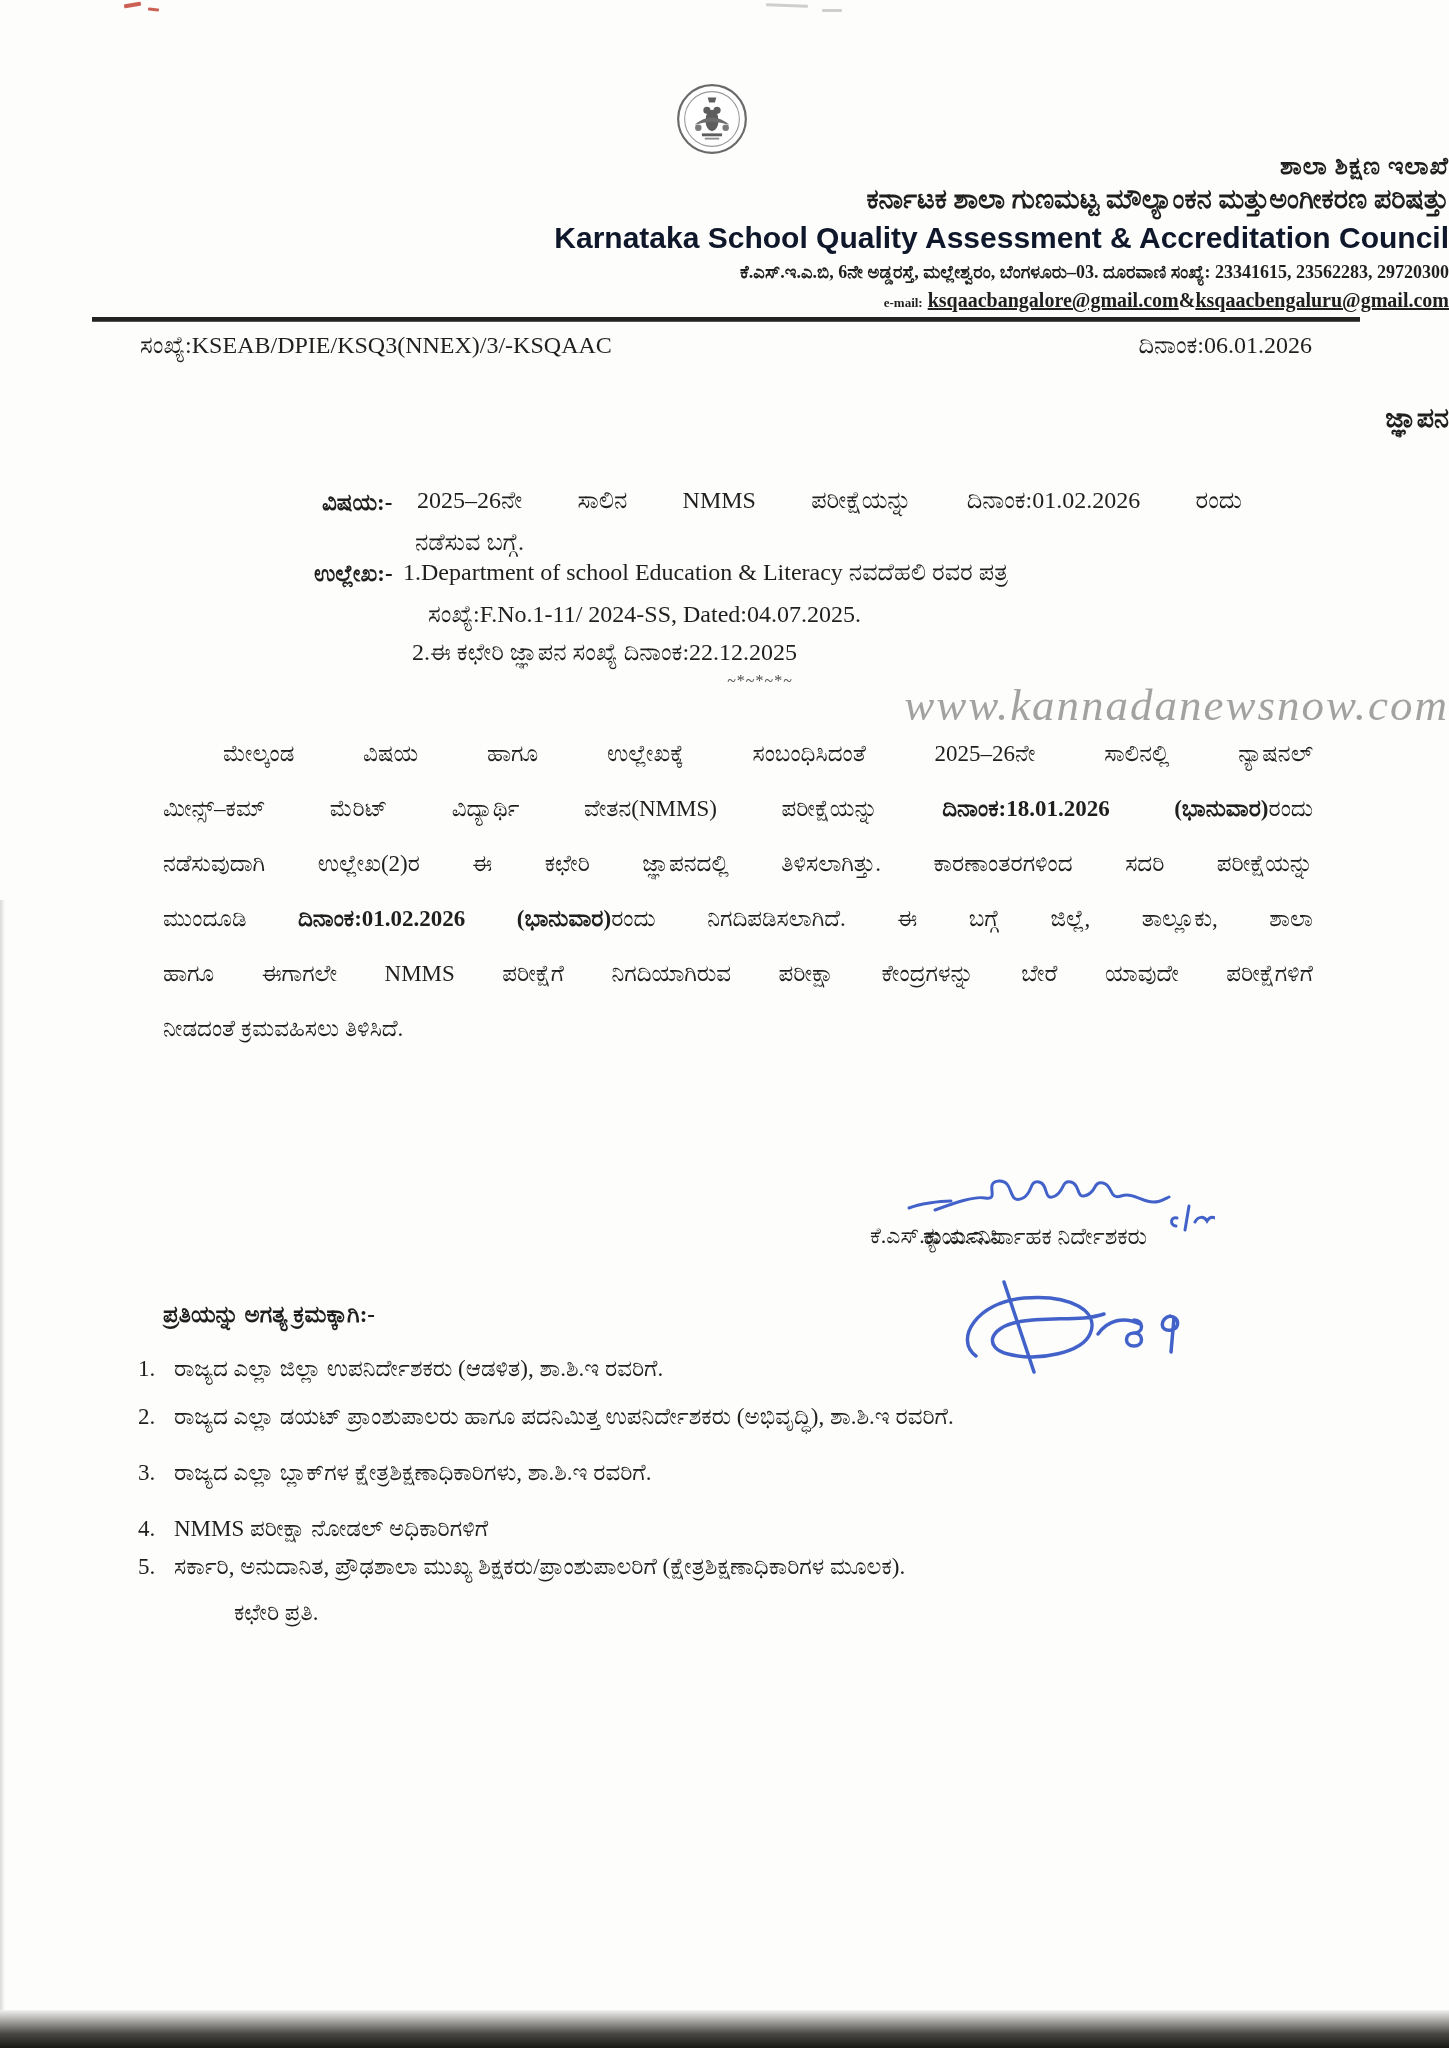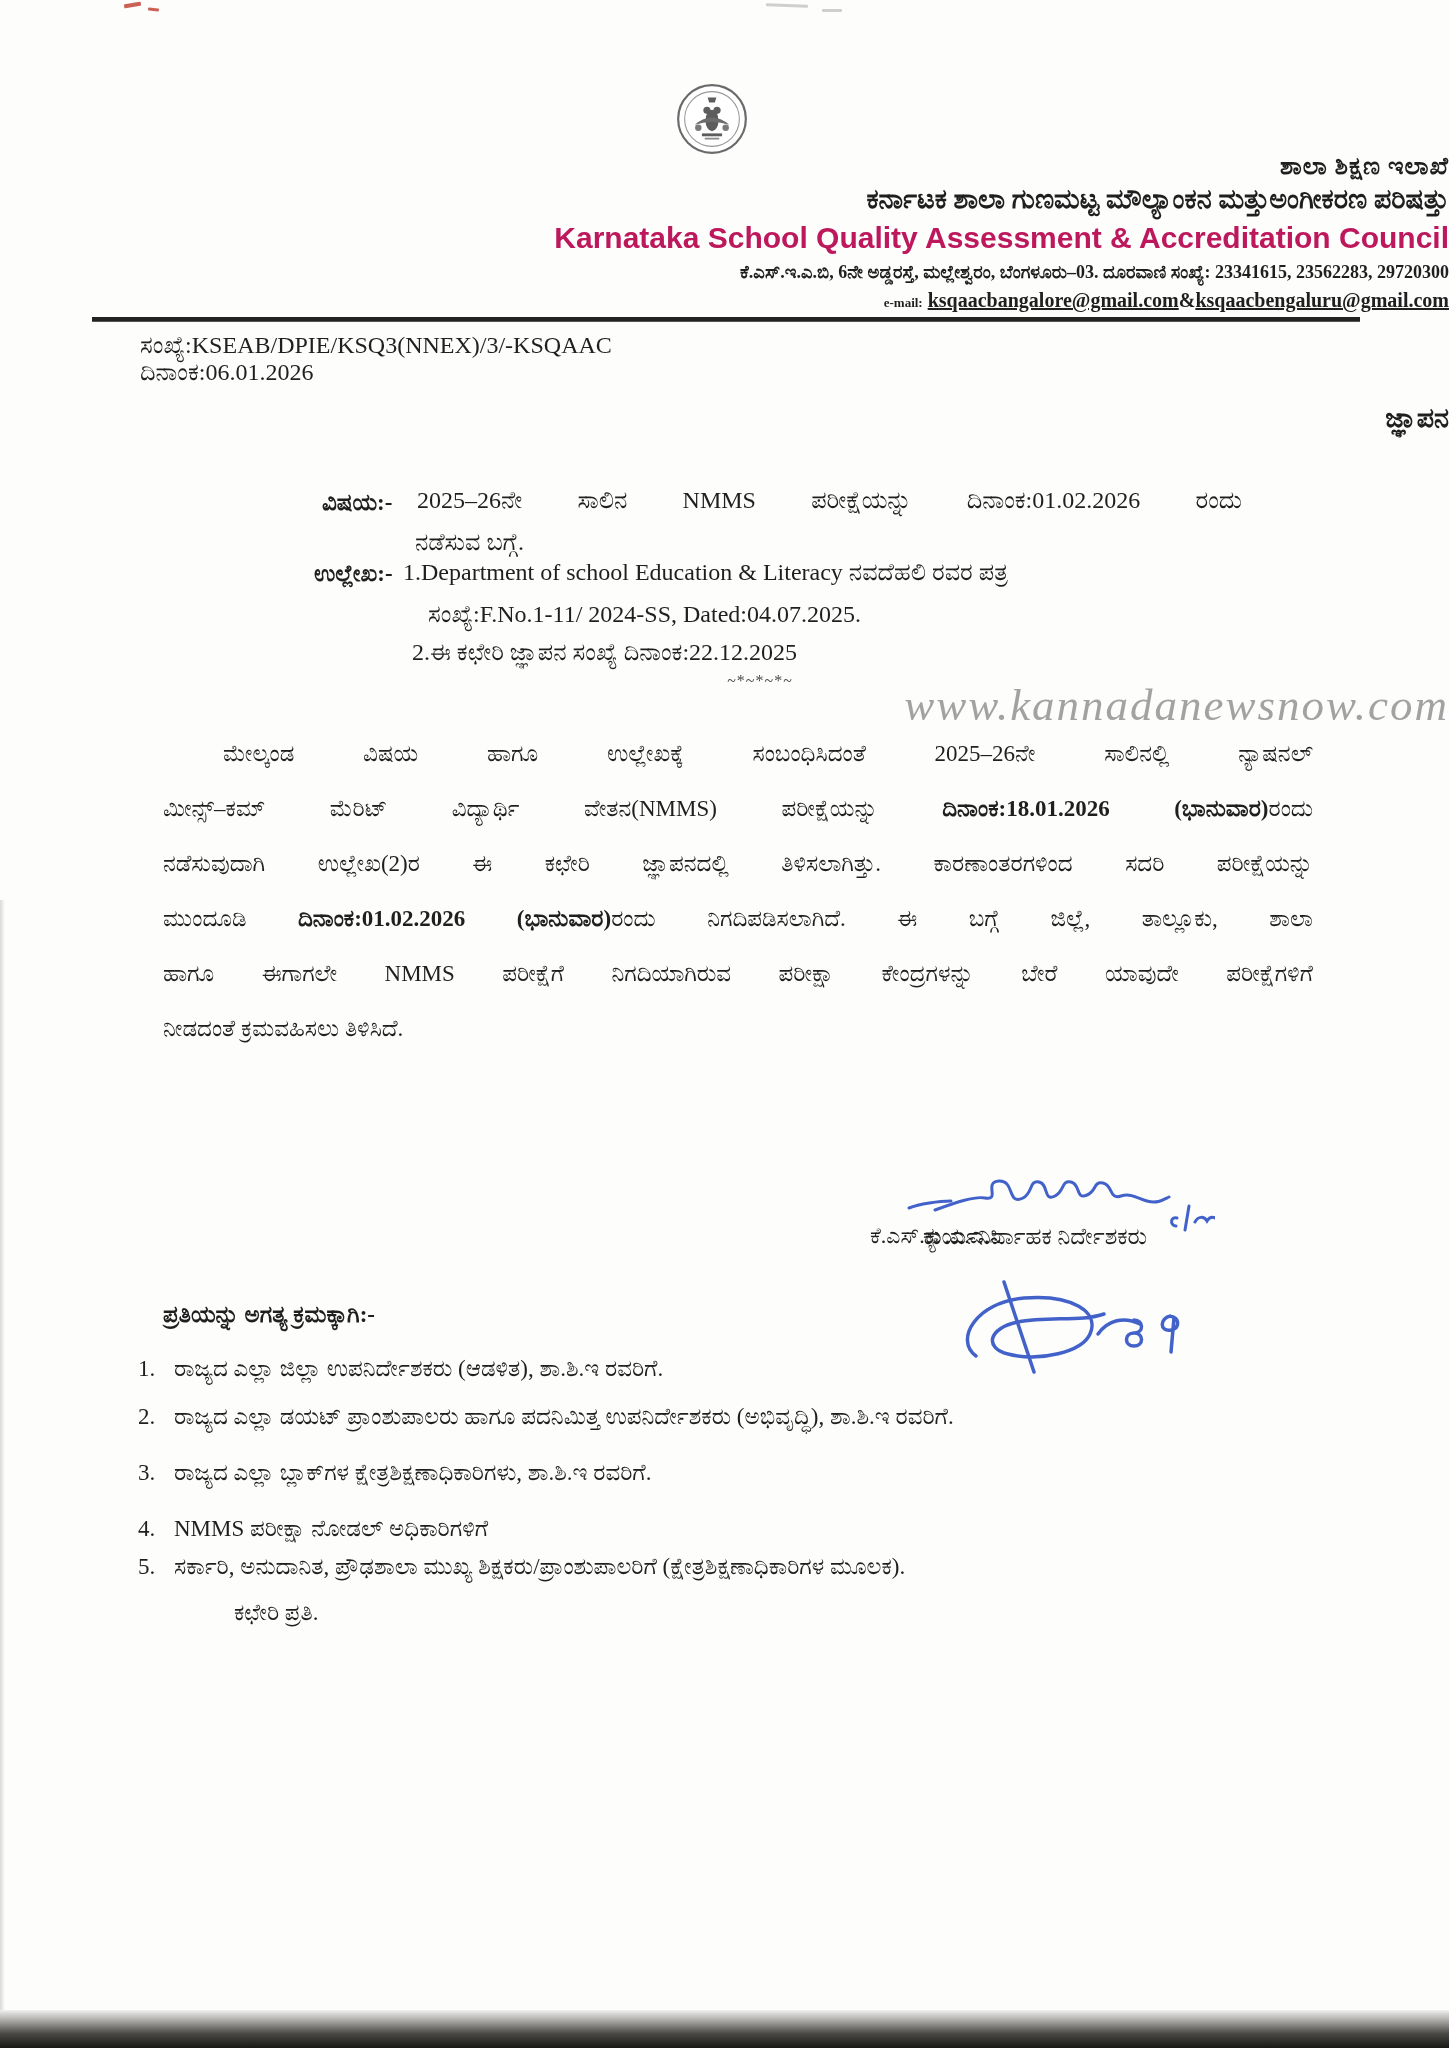--- a/index.html
+++ b/index.html
@@ -3,27 +3,27 @@
 <meta charset="utf-8">
 <style>
   html,body{margin:0;padding:0;background:#e9e9e9;}
   .page{position:relative;width:1449px;height:2048px;margin:0 auto;background:#fdfdfc;overflow:hidden;
         font-family:"Liberation Serif","DejaVu Serif",serif;color:#1f1f1f;}
   .abs{position:absolute;}
   .ctr{left:0;width:1449px;text-align:right;}
   
   .dept{top:153px;font-size:24px;font-weight:bold;letter-spacing:1px;}
   .council-kn{top:184px;font-size:27px;font-weight:bold;}
-  .council-en{top:221px;font-size:30px;font-weight:bold;font-family:"Liberation Sans","DejaVu Sans",sans-serif;color:#be185d;}
+  .council-en{top:221px;font-size:30px;font-weight:bold;font-family:"Liberation Sans","DejaVu Sans",sans-serif;color:#0f172a;}
   .addr{top:262px;font-size:18px;font-weight:bold;}
   .email{top:289px;font-size:20px;font-weight:bold;}
   .email .u{text-decoration:underline;}
   .email .lbl{font-size:13px;}
   .rule{top:317px;left:92px;width:1268px;height:4px;background:#232323;border-bottom:1px solid #555;}
-  .meta-row{top:332px;left:140px;width:1172px;display:flex;justify-content:space-between;font-size:24px;flex-direction:column;}
+  .meta-row{top:332px;left:140px;width:1172px;display:flex;justify-content:space-between;font-size:24px;}
   
   .memo-title{top:403px;font-size:27px;font-weight:bold;}
   .subj-label{left:322px;top:490px;font-size:23px;font-weight:bold;}
   .subj-l1{left:417px;top:487px;width:825px;font-size:24px;text-align:justify;text-align-last:justify;}
   .subj-l2{left:415px;top:529px;font-size:24px;}
   .ref-label{left:314px;top:561px;font-size:23px;font-weight:bold;}
   .ref-l1{left:403px;top:559px;font-size:24px;}
   .ref-l2{left:428px;top:601px;font-size:24px;}
   .ref-l3{left:412px;top:639px;font-size:24px;}
   .tilde{top:672px;left:660px;width:200px;text-align:center;font-size:16px;color:#4a4a4a;letter-spacing:1px;}

